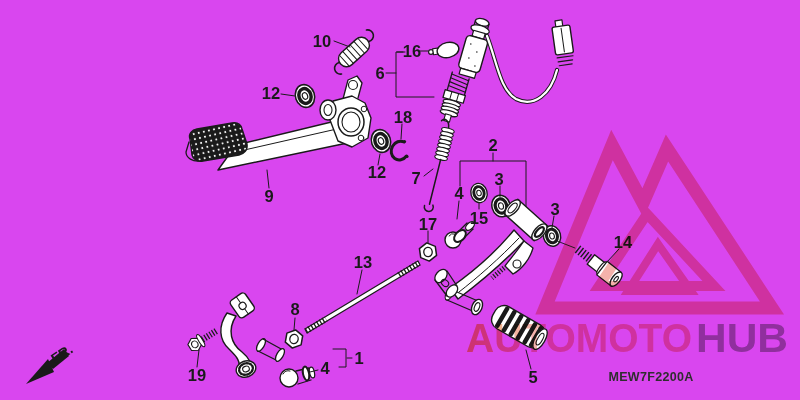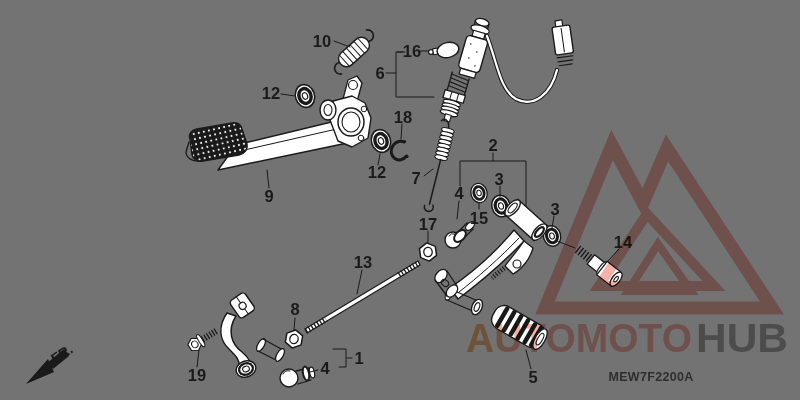--- a/index.html
+++ b/index.html
@@ -1,16 +1,16 @@
 <!DOCTYPE html>
 <html><head>
 <meta charset="utf-8">
 <style>
   html,body{margin:0;padding:0;background:#fff;}
-  .stage{width:800px;height:400px;position:relative;background:#737373;overflow:hidden;
+  .stage{width:800px;height:400px;position:relative;background:#d946ef;overflow:hidden;
          font-family:"Liberation Sans", sans-serif;}
   svg{display:block;}
   text{font-family:"Liberation Sans", sans-serif;}
   .callout{font-size:16.5px;font-weight:bold;}
   .wm{mix-blend-mode:multiply;opacity:.88;}
 </style>
 </head>
 <body>
 
 <div class="stage">

